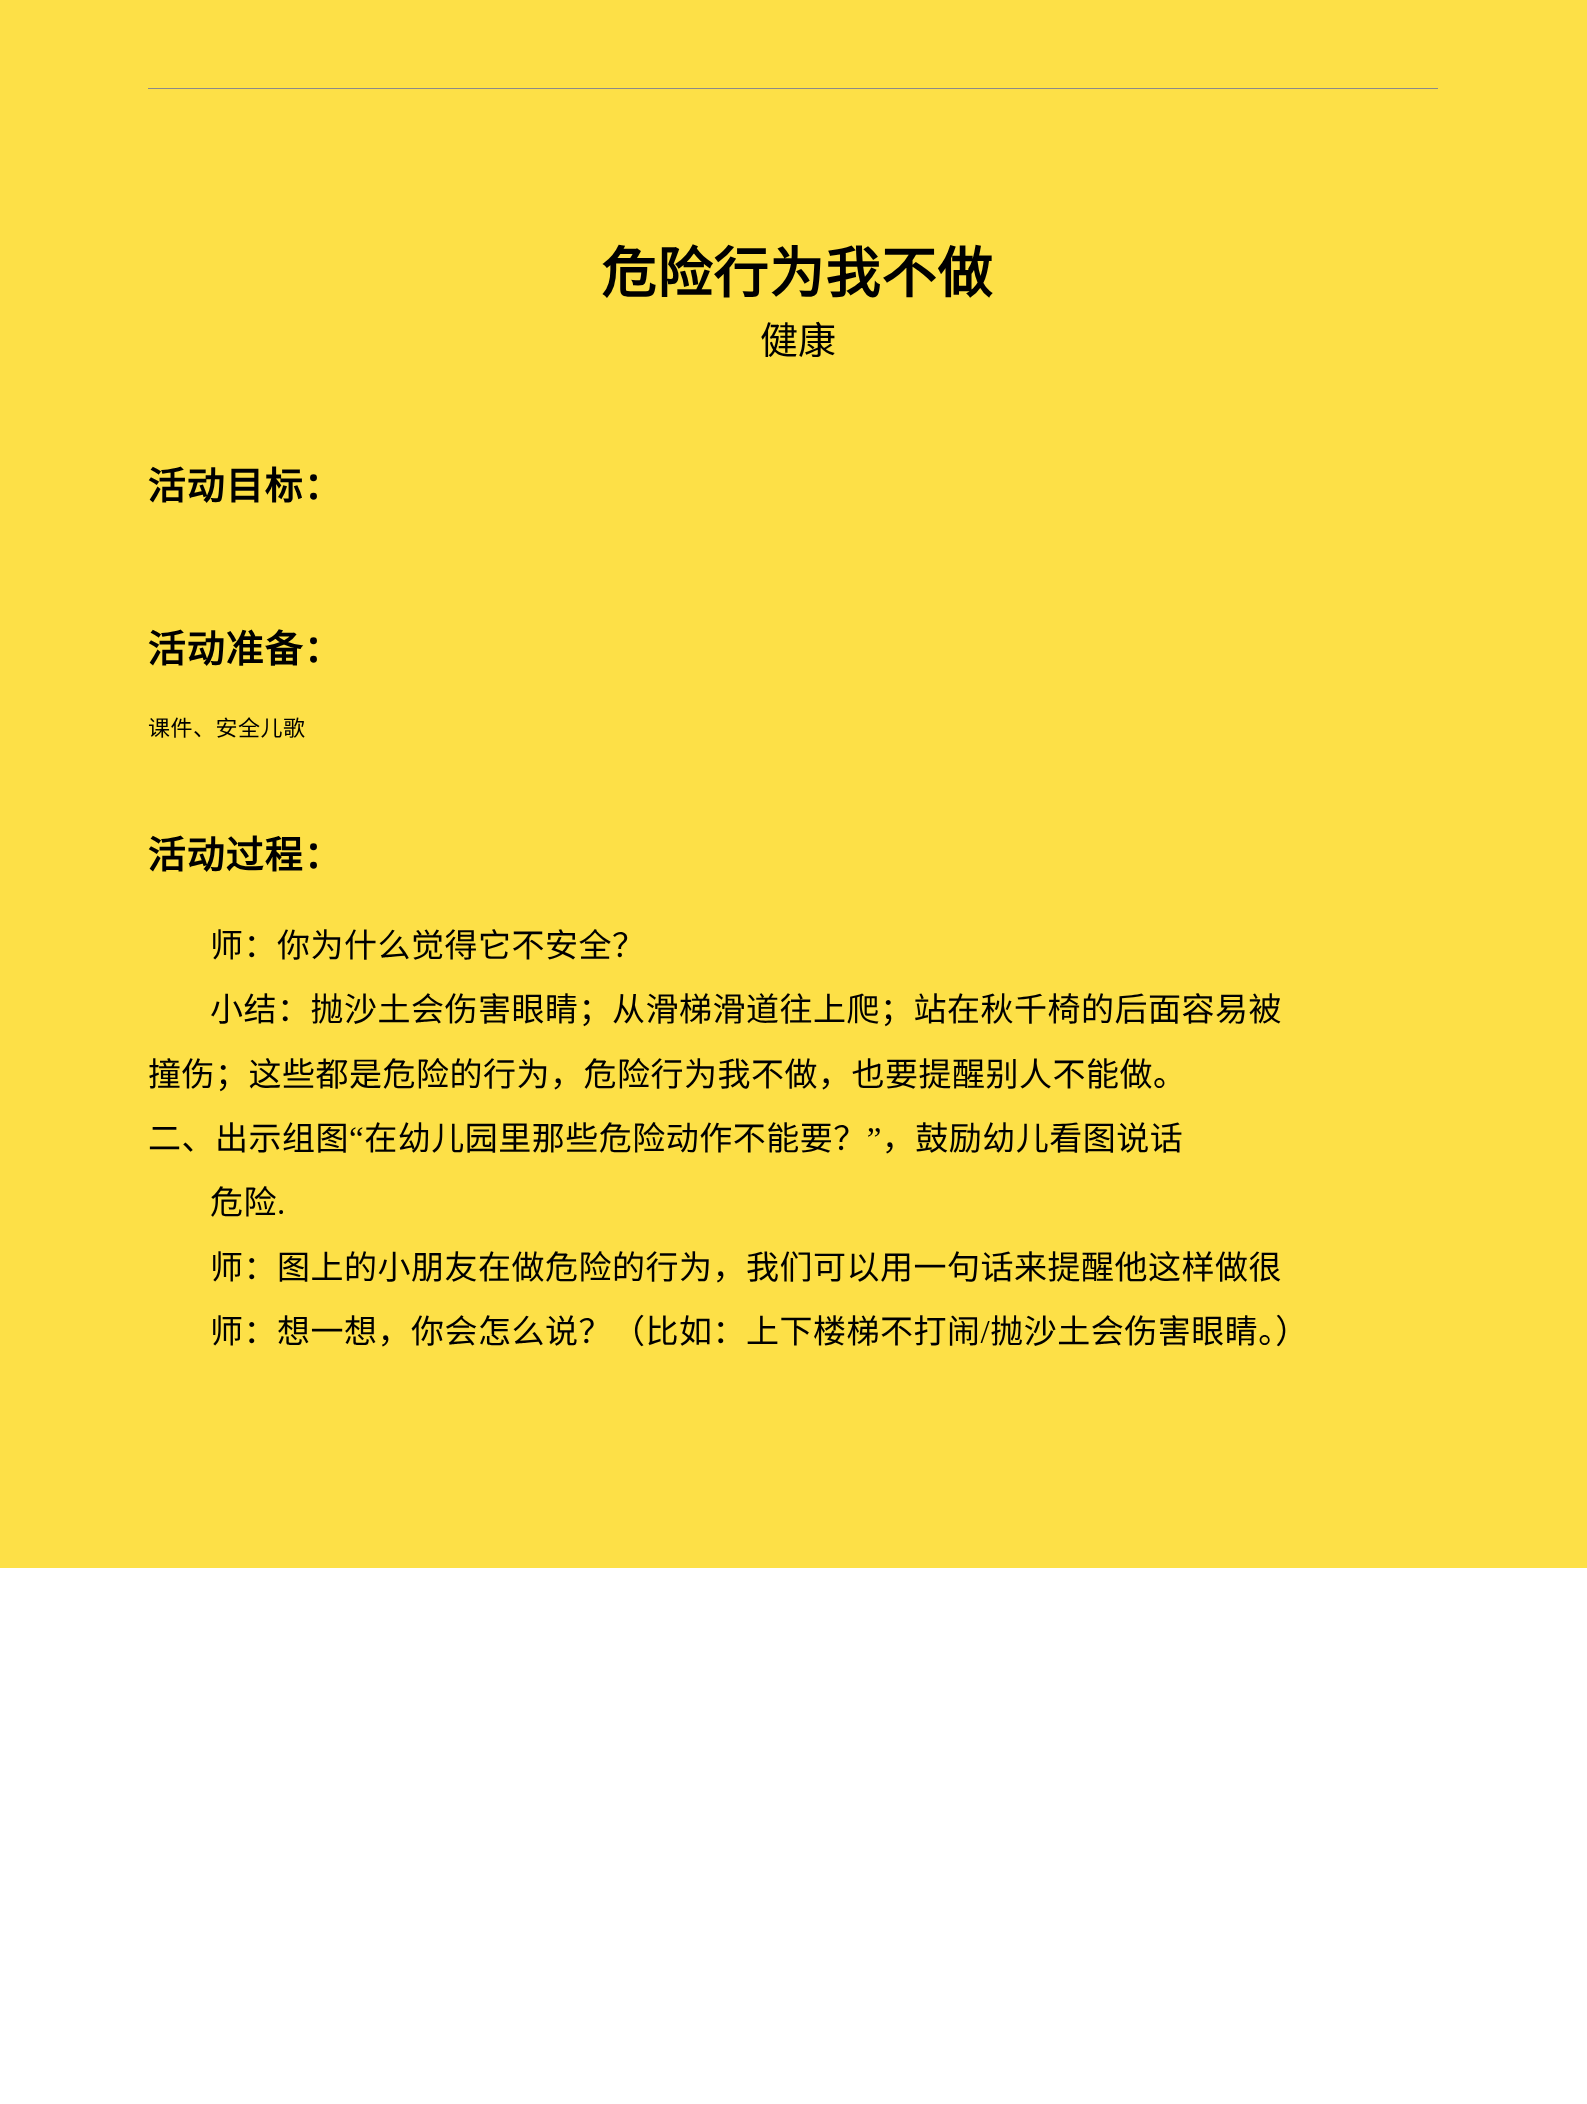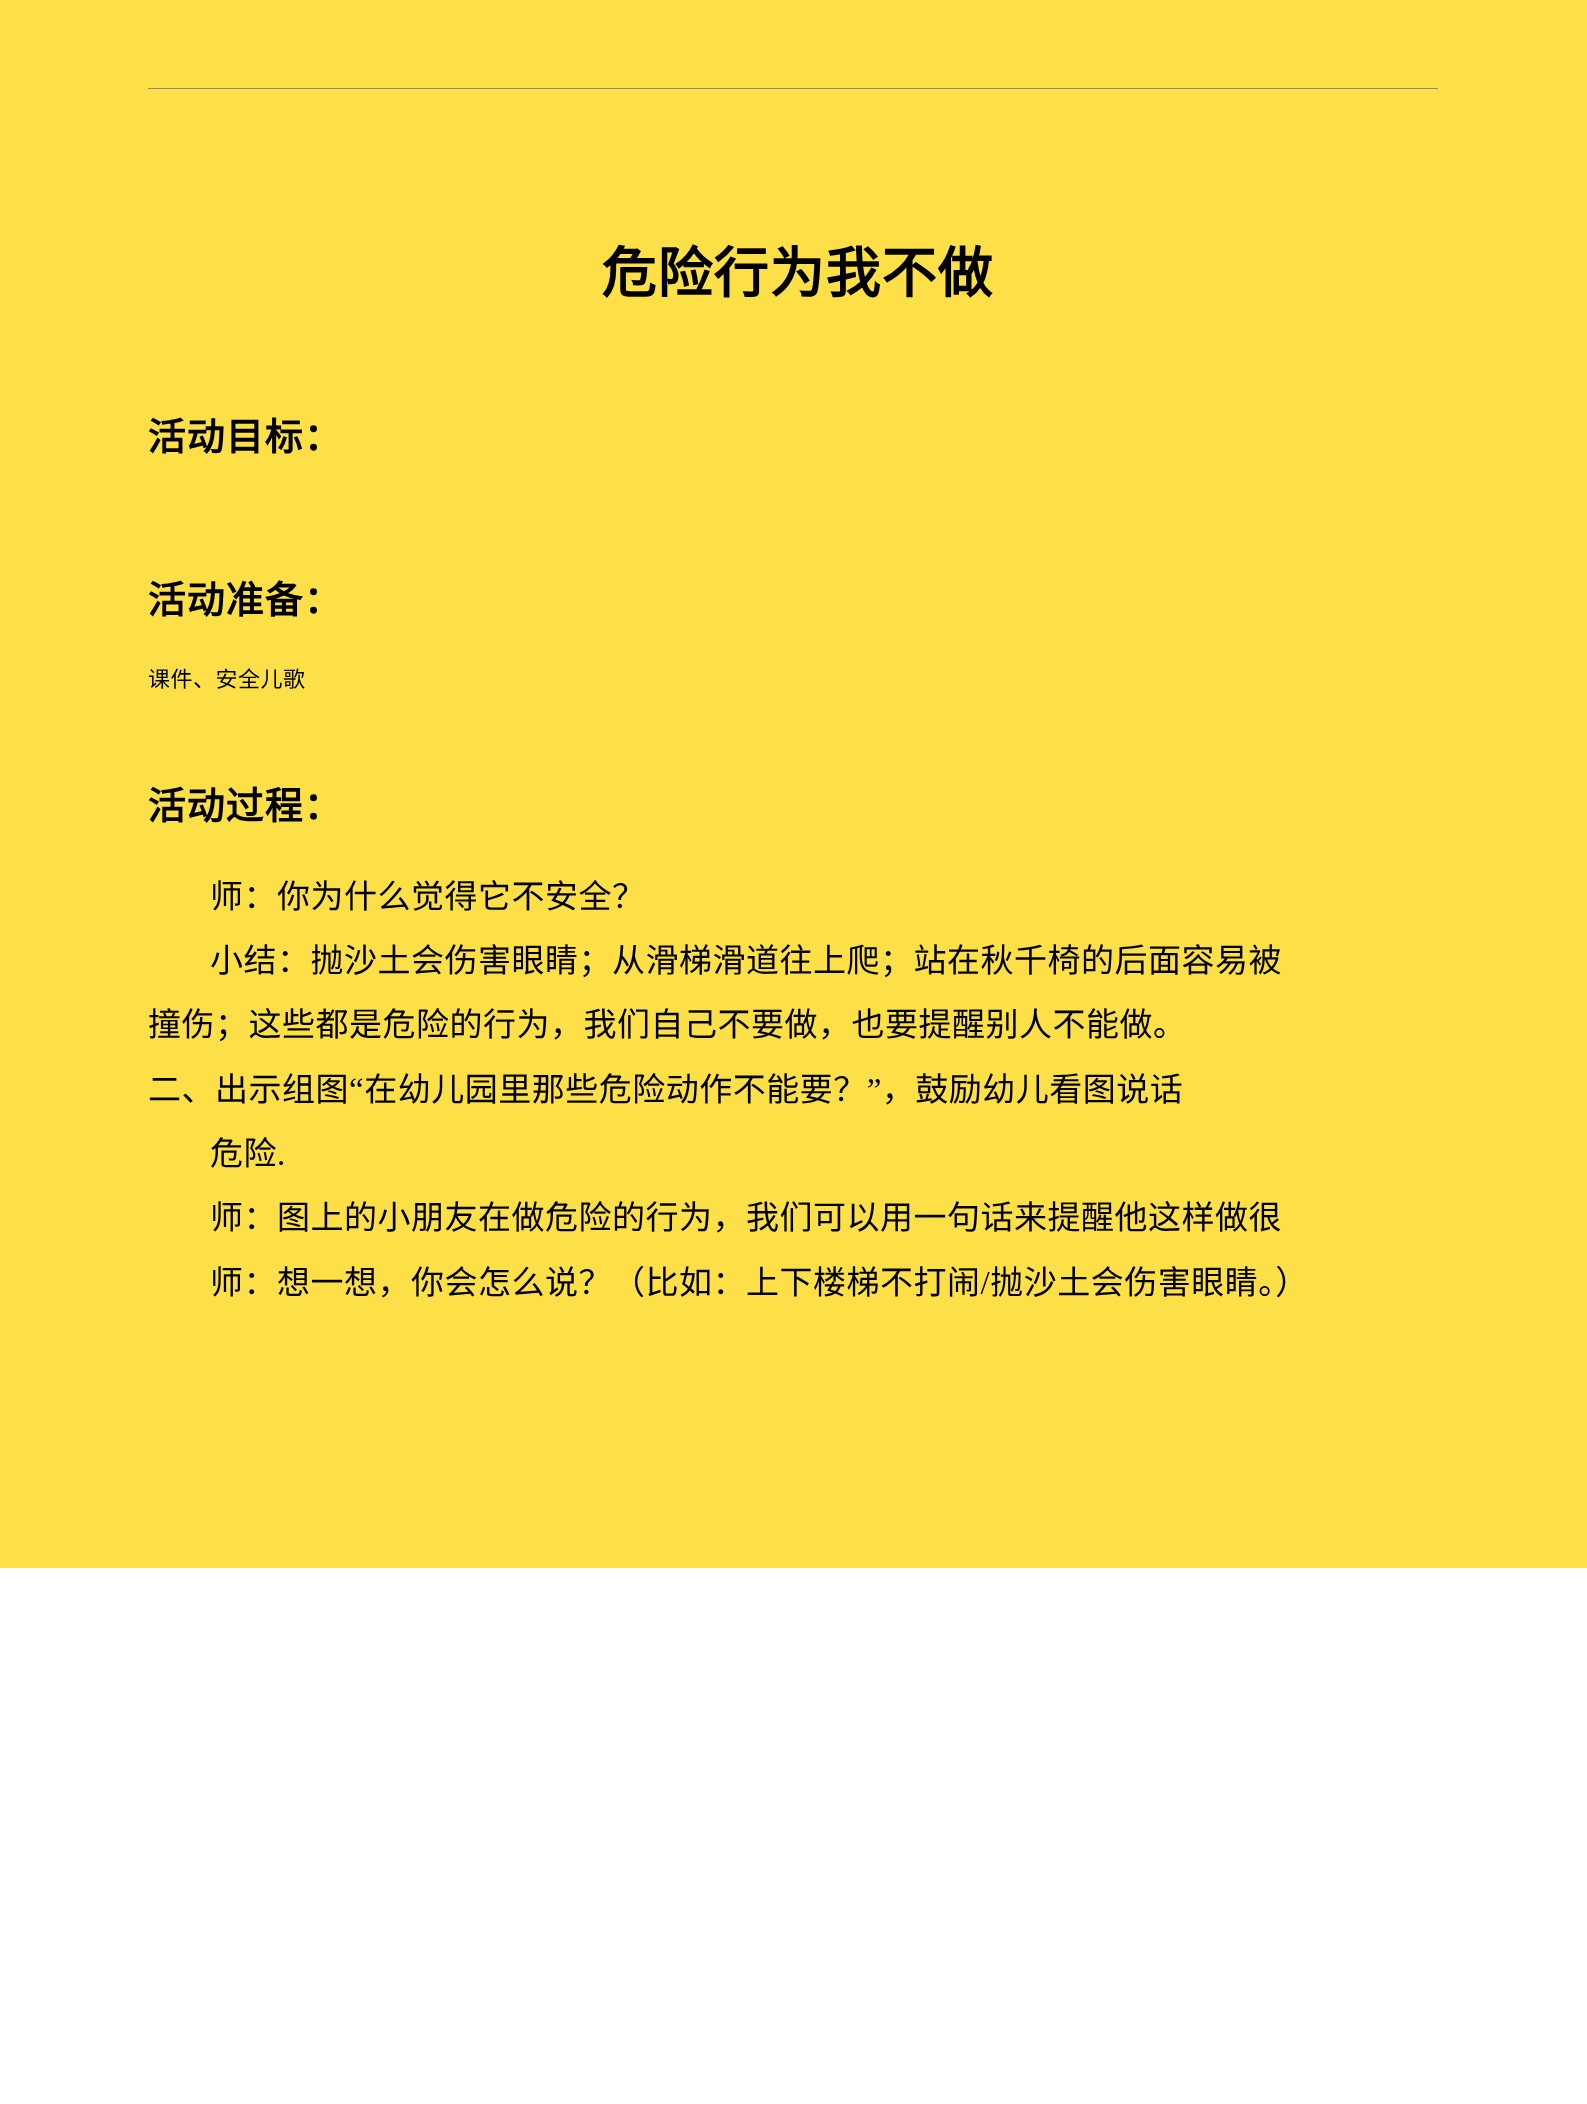--- a/index.html
+++ b/index.html
@@ -106,20 +106,21 @@
 </head>
 <body>
 
 <div class="page">
 
   <div class="header-rule"></div>
 
   <div class="content">
 
     <h1 class="doc-title">危险行为我不做</h1>
+    <div class="doc-subtitle">健康</div>
 
     <div class="spacer-lg"></div>
 
     <section class="section">
       <div class="section-heading">活动目标：</div>
       <div class="spacer-heading"></div>
     </section>
 
     <div class="spacer-md"></div>
 
@@ -130,21 +131,21 @@
     </section>
 
     <div class="spacer-md"></div>
 
     <section class="section">
       <div class="section-heading">活动过程：</div>
       <div class="spacer-heading"></div>
 
       <div class="proc-sub">师：你为什么觉得它不安全？</div>
       <div class="proc-sub">小结：抛沙土会伤害眼睛；从滑梯滑道往上爬；站在秋千椅的后面容易被</div>
-      <div class="proc-block" style="padding-left:0;">撞伤；这些都是危险的行为，我们自己不要做，也要提醒别人不能做。</div>
+      <div class="proc-block" style="padding-left:0;">撞伤；这些都是危险的行为，危险行为我不做，也要提醒别人不能做。</div>
 
       <div class="proc-item">二、出示组图“在幼儿园里那些危险动作不能要？”，鼓励幼儿看图说话</div>
       <div class="proc-sub">危险.</div>
       <div class="proc-sub">师：图上的小朋友在做危险的行为，我们可以用一句话来提醒他这样做很</div>
       <div class="proc-sub">师：想一想，你会怎么说？（比如：上下楼梯不打闹/抛沙土会伤害眼睛。）</div>
     </section>
 
   </div>
 </div>
 

